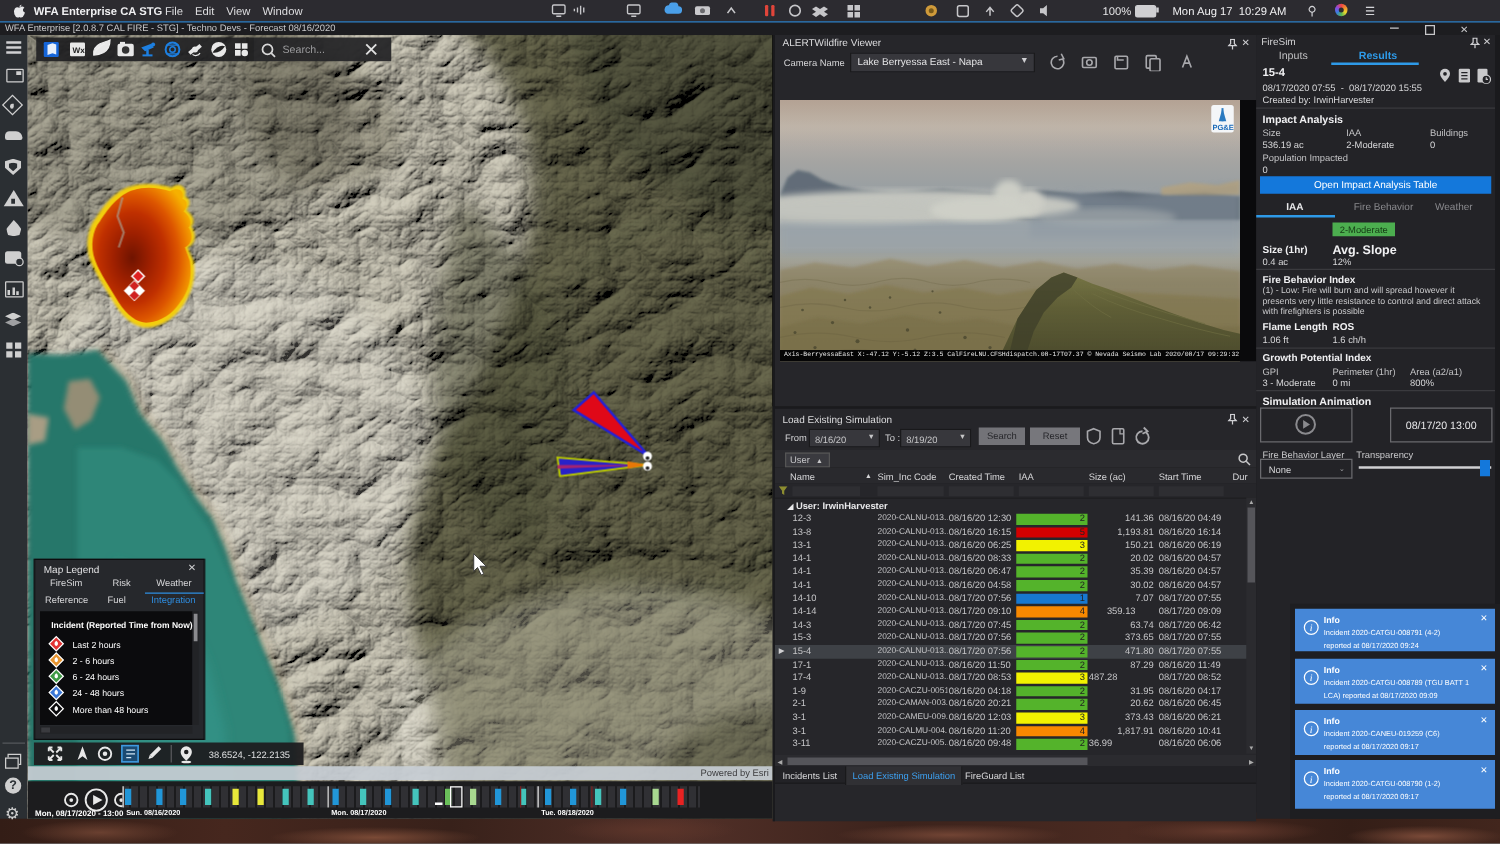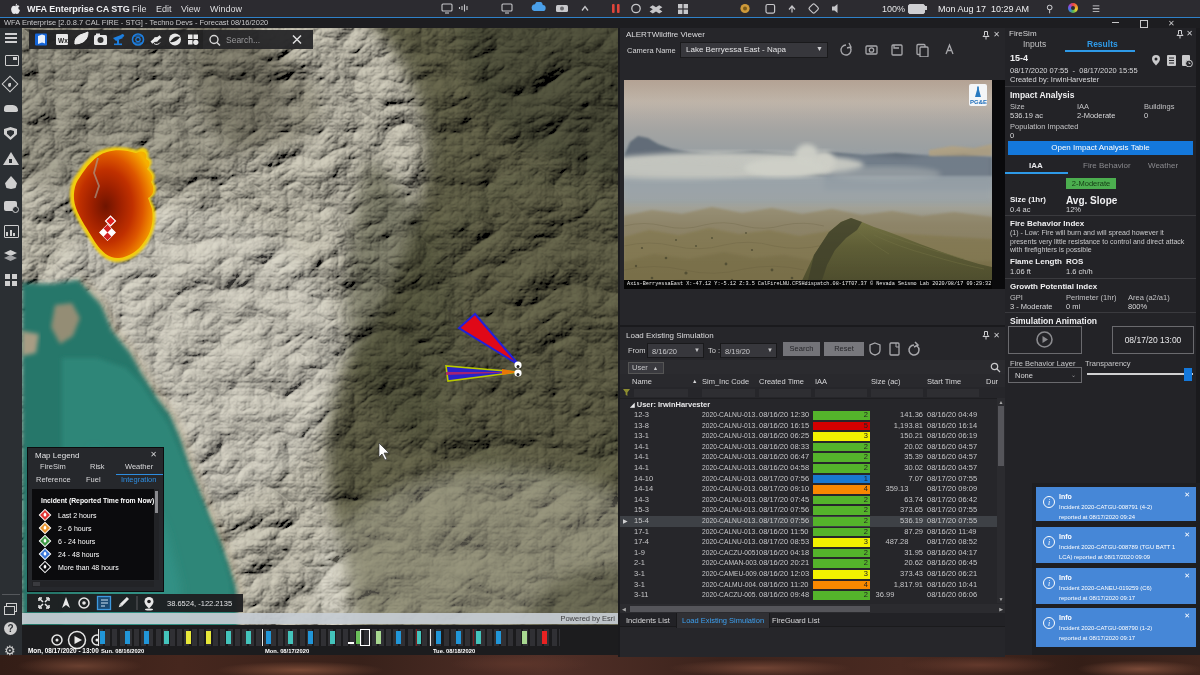--- a/index.html
+++ b/index.html
@@ -589,37 +589,37 @@
     <span class="a" style="left:193px;top:1px;width:57px;height:8.6px;background:#54b32b;color:#222;text-align:right;line-height:8.6px"><span style="margin-right:2px">2</span></span>
     <span class="a" style="left:251px;width:52px;text-align:right">373.65</span>
     <span class="a" style="left:307px">08/17/20 07:55</span>
   </div>
   <div class="a" style="left:0;top:188.99999999999994px;width:378px;height:10.6px;background:#3e4146;line-height:10.6px">
     <span class="a" style="left:3px;top:0;color:#d0d0d2;font-size:6px">▶</span>
     <span class="a" style="left:14px">15-4</span>
     <span class="a" style="left:82px;width:56px;overflow:hidden;white-space:nowrap;font-size:6.7px;display:inline-block">2020-CALNU-013...</span>
     <span class="a" style="left:139px">08/17/20 07:56</span>
     <span class="a" style="left:193px;top:1px;width:57px;height:8.6px;background:#54b32b;color:#222;text-align:right;line-height:8.6px"><span style="margin-right:2px">2</span></span>
-    <span class="a" style="left:251px;width:52px;text-align:right">536.19</span>
+    <span class="a" style="left:251px;width:52px;text-align:right">471.80</span>
     <span class="a" style="left:307px">08/17/20 07:55</span>
   </div>
   <div class="a" style="left:0;top:199.59999999999994px;width:378px;height:10.6px;line-height:10.6px">
     <span class="a" style="left:14px">17-1</span>
     <span class="a" style="left:82px;width:56px;overflow:hidden;white-space:nowrap;font-size:6.7px;display:inline-block">2020-CALNU-013...</span>
     <span class="a" style="left:139px">08/16/20 11:50</span>
     <span class="a" style="left:193px;top:1px;width:57px;height:8.6px;background:#54b32b;color:#222;text-align:right;line-height:8.6px"><span style="margin-right:2px">2</span></span>
     <span class="a" style="left:251px;width:52px;text-align:right">87.29</span>
     <span class="a" style="left:307px">08/16/20 11:49</span>
   </div>
   <div class="a" style="left:0;top:210.19999999999993px;width:378px;height:10.6px;line-height:10.6px">
     <span class="a" style="left:14px">17-4</span>
     <span class="a" style="left:82px;width:56px;overflow:hidden;white-space:nowrap;font-size:6.7px;display:inline-block">2020-CALNU-013...</span>
     <span class="a" style="left:139px">08/17/20 08:53</span>
     <span class="a" style="left:193px;top:1px;width:57px;height:8.6px;background:#f2f200;color:#222;text-align:right;line-height:8.6px"><span style="margin-right:2px">3</span></span>
-    <span class="a" style="left:251px;width:52px;text-align:center">487.28</span>
+    <span class="a" style="left:251px;width:52px;text-align:left">487.28</span>
     <span class="a" style="left:307px">08/17/20 08:52</span>
   </div>
   <div class="a" style="left:0;top:220.79999999999993px;width:378px;height:10.6px;line-height:10.6px">
     <span class="a" style="left:14px">1-9</span>
     <span class="a" style="left:82px;width:56px;overflow:hidden;white-space:nowrap;font-size:6.7px;display:inline-block">2020-CACZU-0051...</span>
     <span class="a" style="left:139px">08/16/20 04:18</span>
     <span class="a" style="left:193px;top:1px;width:57px;height:8.6px;background:#54b32b;color:#222;text-align:right;line-height:8.6px"><span style="margin-right:2px">2</span></span>
     <span class="a" style="left:251px;width:52px;text-align:right">31.95</span>
     <span class="a" style="left:307px">08/16/20 04:17</span>
   </div>
@@ -645,21 +645,21 @@
     <span class="a" style="left:139px">08/16/20 11:20</span>
     <span class="a" style="left:193px;top:1px;width:57px;height:8.6px;background:#f88800;color:#222;text-align:right;line-height:8.6px"><span style="margin-right:2px">4</span></span>
     <span class="a" style="left:251px;width:52px;text-align:right">1,817.91</span>
     <span class="a" style="left:307px">08/16/20 10:41</span>
   </div>
   <div class="a" style="left:0;top:263.19999999999993px;width:378px;height:10.6px;line-height:10.6px">
     <span class="a" style="left:14px">3-11</span>
     <span class="a" style="left:82px;width:56px;overflow:hidden;white-space:nowrap;font-size:6.7px;display:inline-block">2020-CACZU-005...</span>
     <span class="a" style="left:139px">08/16/20 09:48</span>
     <span class="a" style="left:193px;top:1px;width:57px;height:8.6px;background:#54b32b;color:#222;text-align:right;line-height:8.6px"><span style="margin-right:2px">2</span></span>
-    <span class="a" style="left:239px;width:52px;text-align:center">36.99</span>
+    <span class="a" style="left:251px;width:52px;text-align:left">36.99</span>
     <span class="a" style="left:307px">08/16/20 06:06</span>
   </div>
 
   <div class="a" style="left:377px;top:71px;width:8px;height:205px;background:#2b2b2f">
     <div class="a" style="left:1.5px;top:1px;font-size:5px;color:#aaa">▲</div>
     <div class="a" style="left:1px;top:8px;width:6px;height:60px;background:#55555a"></div>
     <div class="a" style="left:1.5px;bottom:1px;font-size:5px;color:#aaa">▼</div>
   </div>
   <div class="a" style="left:0;top:277px;width:385px;height:9px;background:#2b2b2f">
     <span class="a" style="left:2px;top:1.5px;font-size:5px;color:#aaa">◀</span>

